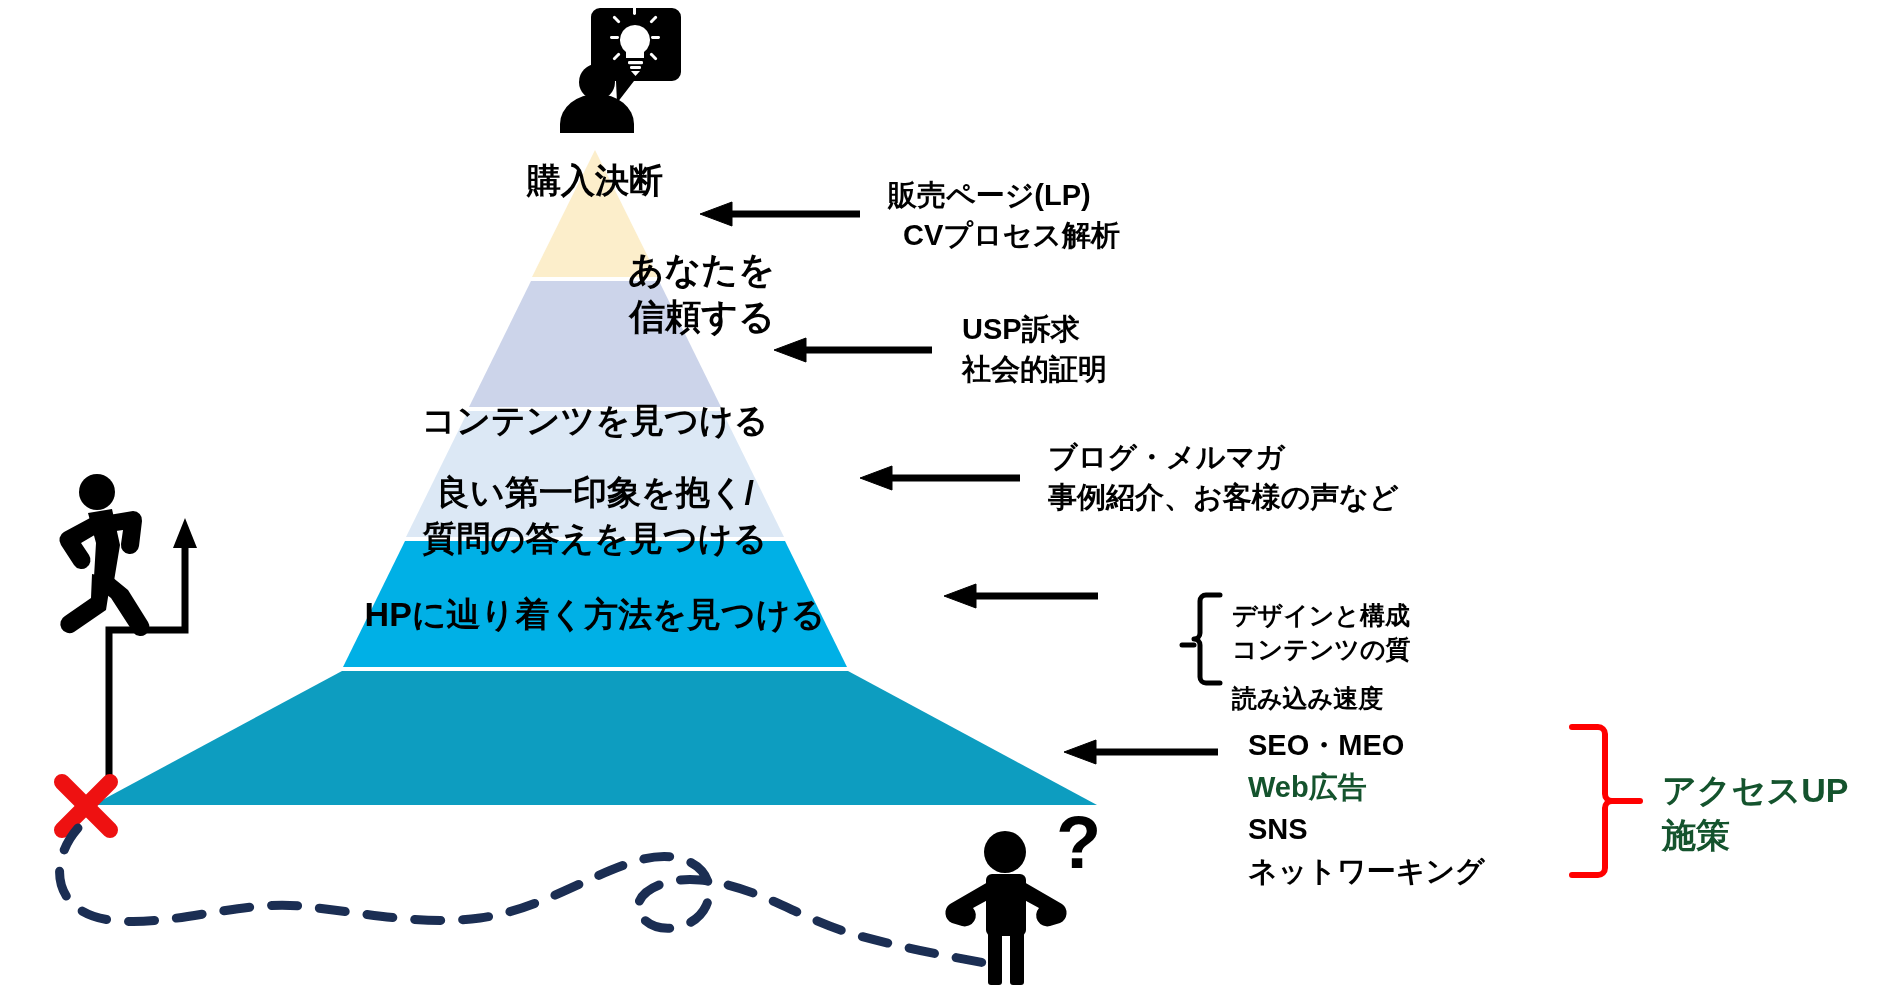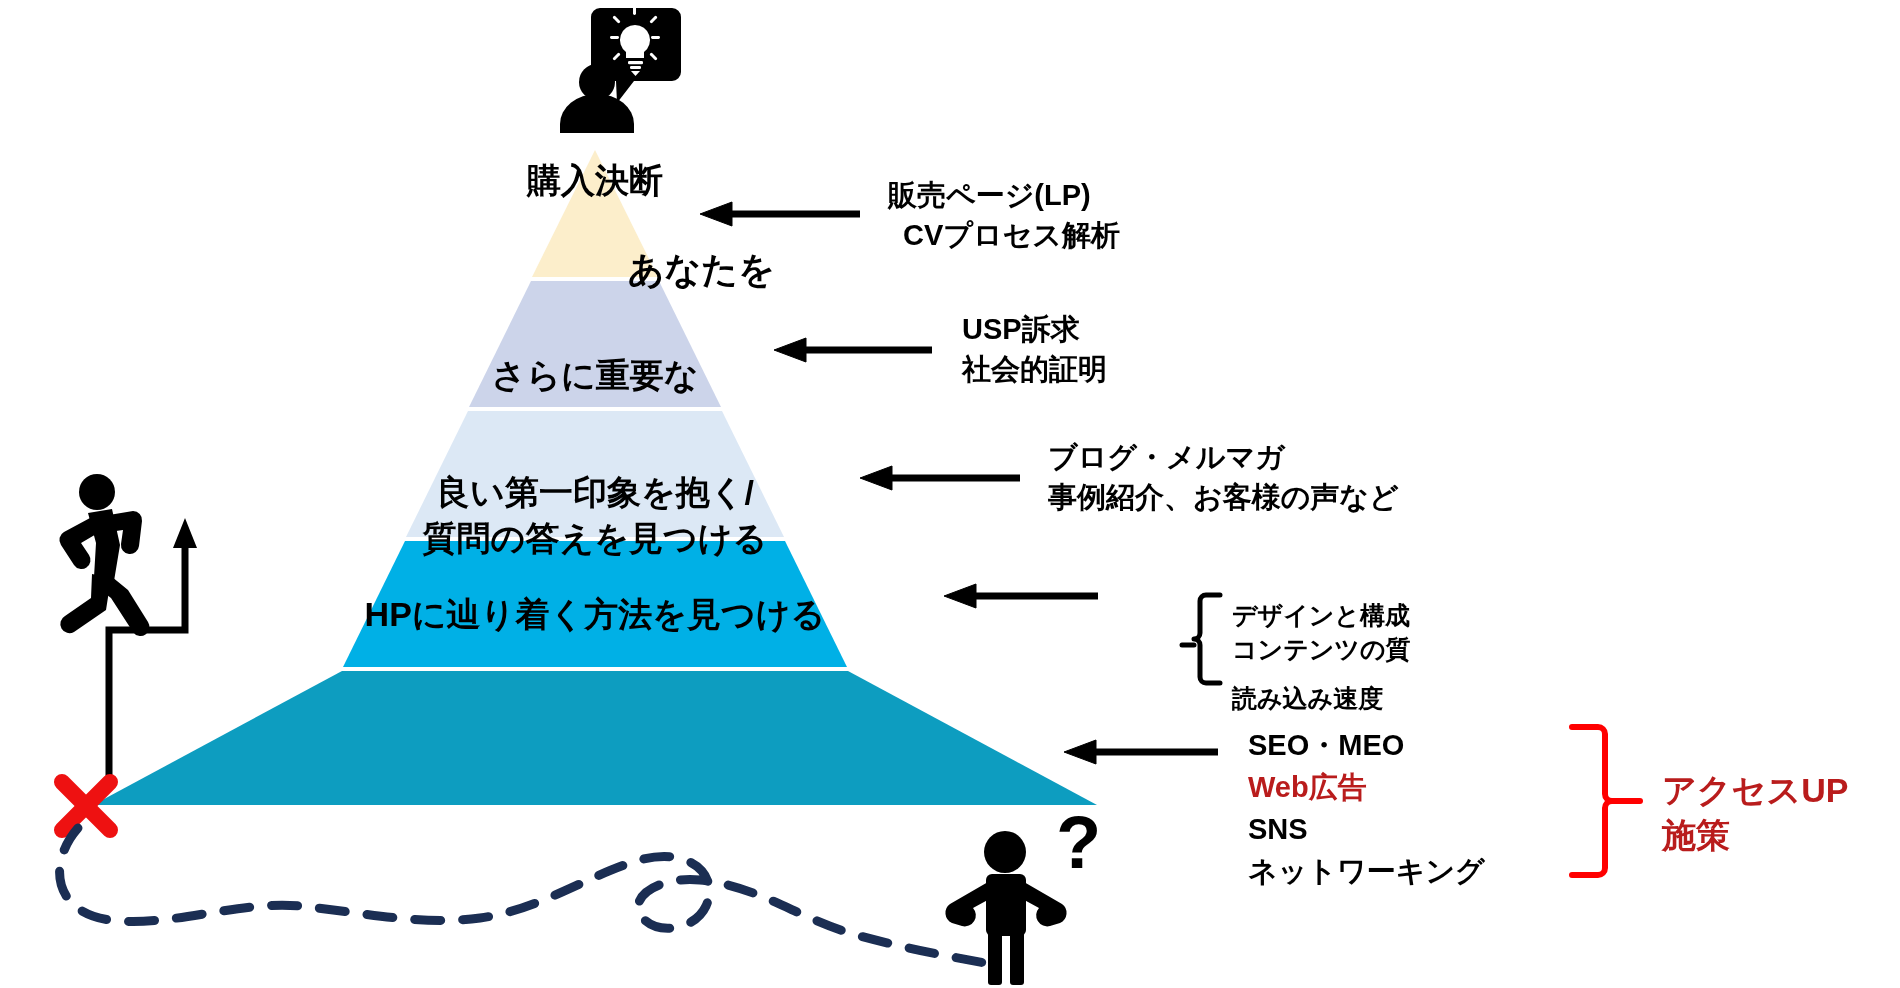--- a/index.html
+++ b/index.html
@@ -6,21 +6,21 @@
   body{
     width:1900px;height:988px;position:relative;overflow:hidden;
     font-family:"Liberation Sans","DejaVu Sans",sans-serif;
     color:#000000;
   }
   #stage{position:absolute;left:0;top:0;width:1828px;height:988px;}
   svg.layer{position:absolute;left:0;top:0;width:1900px;height:988px;overflow:visible;}
   .txt{position:absolute;font-weight:bold;white-space:pre;line-height:1.22;}
   .pyr-label{color:#000;text-align:center;}
   .side-label{color:#000;text-align:center;}
-  .red{color:#b91c1c;}
+  .red{color:#14532d;}
   .c-lvl1{font-size:34px;}
   .c-lvl2{font-size:36px;text-align:right;}
   .c-lvl3{font-size:34px;}
   .c-lvl4{font-size:34px;}
   .c-lvl5{font-size:34px;}
   .s-big{font-size:29px;}
   .s-sub{font-size:25px;}
   .s-red{font-size:34px;}
   .qmark{position:absolute;font-size:74px;font-weight:bold;color:#000;}
 </style>
@@ -140,22 +140,23 @@
     <g fill="none" stroke="#ff0000" stroke-width="6" stroke-linecap="round" stroke-linejoin="round">
       <path d="M1572 727 h26 a7 7 0 0 1 7 7 v60 a7 7 0 0 0 7 7
                a7 7 0 0 0 -7 7 v60 a7 7 0 0 1 -7 7 h-26"></path>
       <line x1="1612" y1="801" x2="1640" y2="801"></line>
     </g>
   </svg>
 
   <div class="txt pyr-label c-lvl1" style="left:405px;top:160px;width:380px;">購入決断</div>
 
   <div class="txt pyr-label c-lvl2" style="left:415px;top:248px;width:360px;">あなたを</div>
+  <div class="txt pyr-label c-lvl2" style="left:415px;top:295px;width:360px;">信頼する</div>
 
-  <div class="txt pyr-label c-lvl3" style="left:335px;top:355px;width:520px;">さらに重要な</div>
+  <div class="txt pyr-label c-lvl3" style="left:335px;top:400px;width:520px;">コンテンツを見つける</div>
 
   <div class="txt pyr-label c-lvl4" style="left:325px;top:472px;width:540px;">良い第一印象を抱く/</div>
   <div class="txt pyr-label c-lvl4" style="left:325px;top:518px;width:540px;">質問の答えを見つける</div>
 
   <div class="txt pyr-label c-lvl5" style="left:265px;top:594px;width:660px;">HPに辿り着く方法を見つける</div>
 
   <div class="txt side-label s-big" style="left:888px;top:178px;">販売ページ(LP)</div>
   <div class="txt side-label s-big" style="left:888px;top:218px;margin-left:15px;">CVプロセス解析</div>
 
   <div class="txt side-label s-big" style="left:962px;top:312px;">USP訴求</div>

